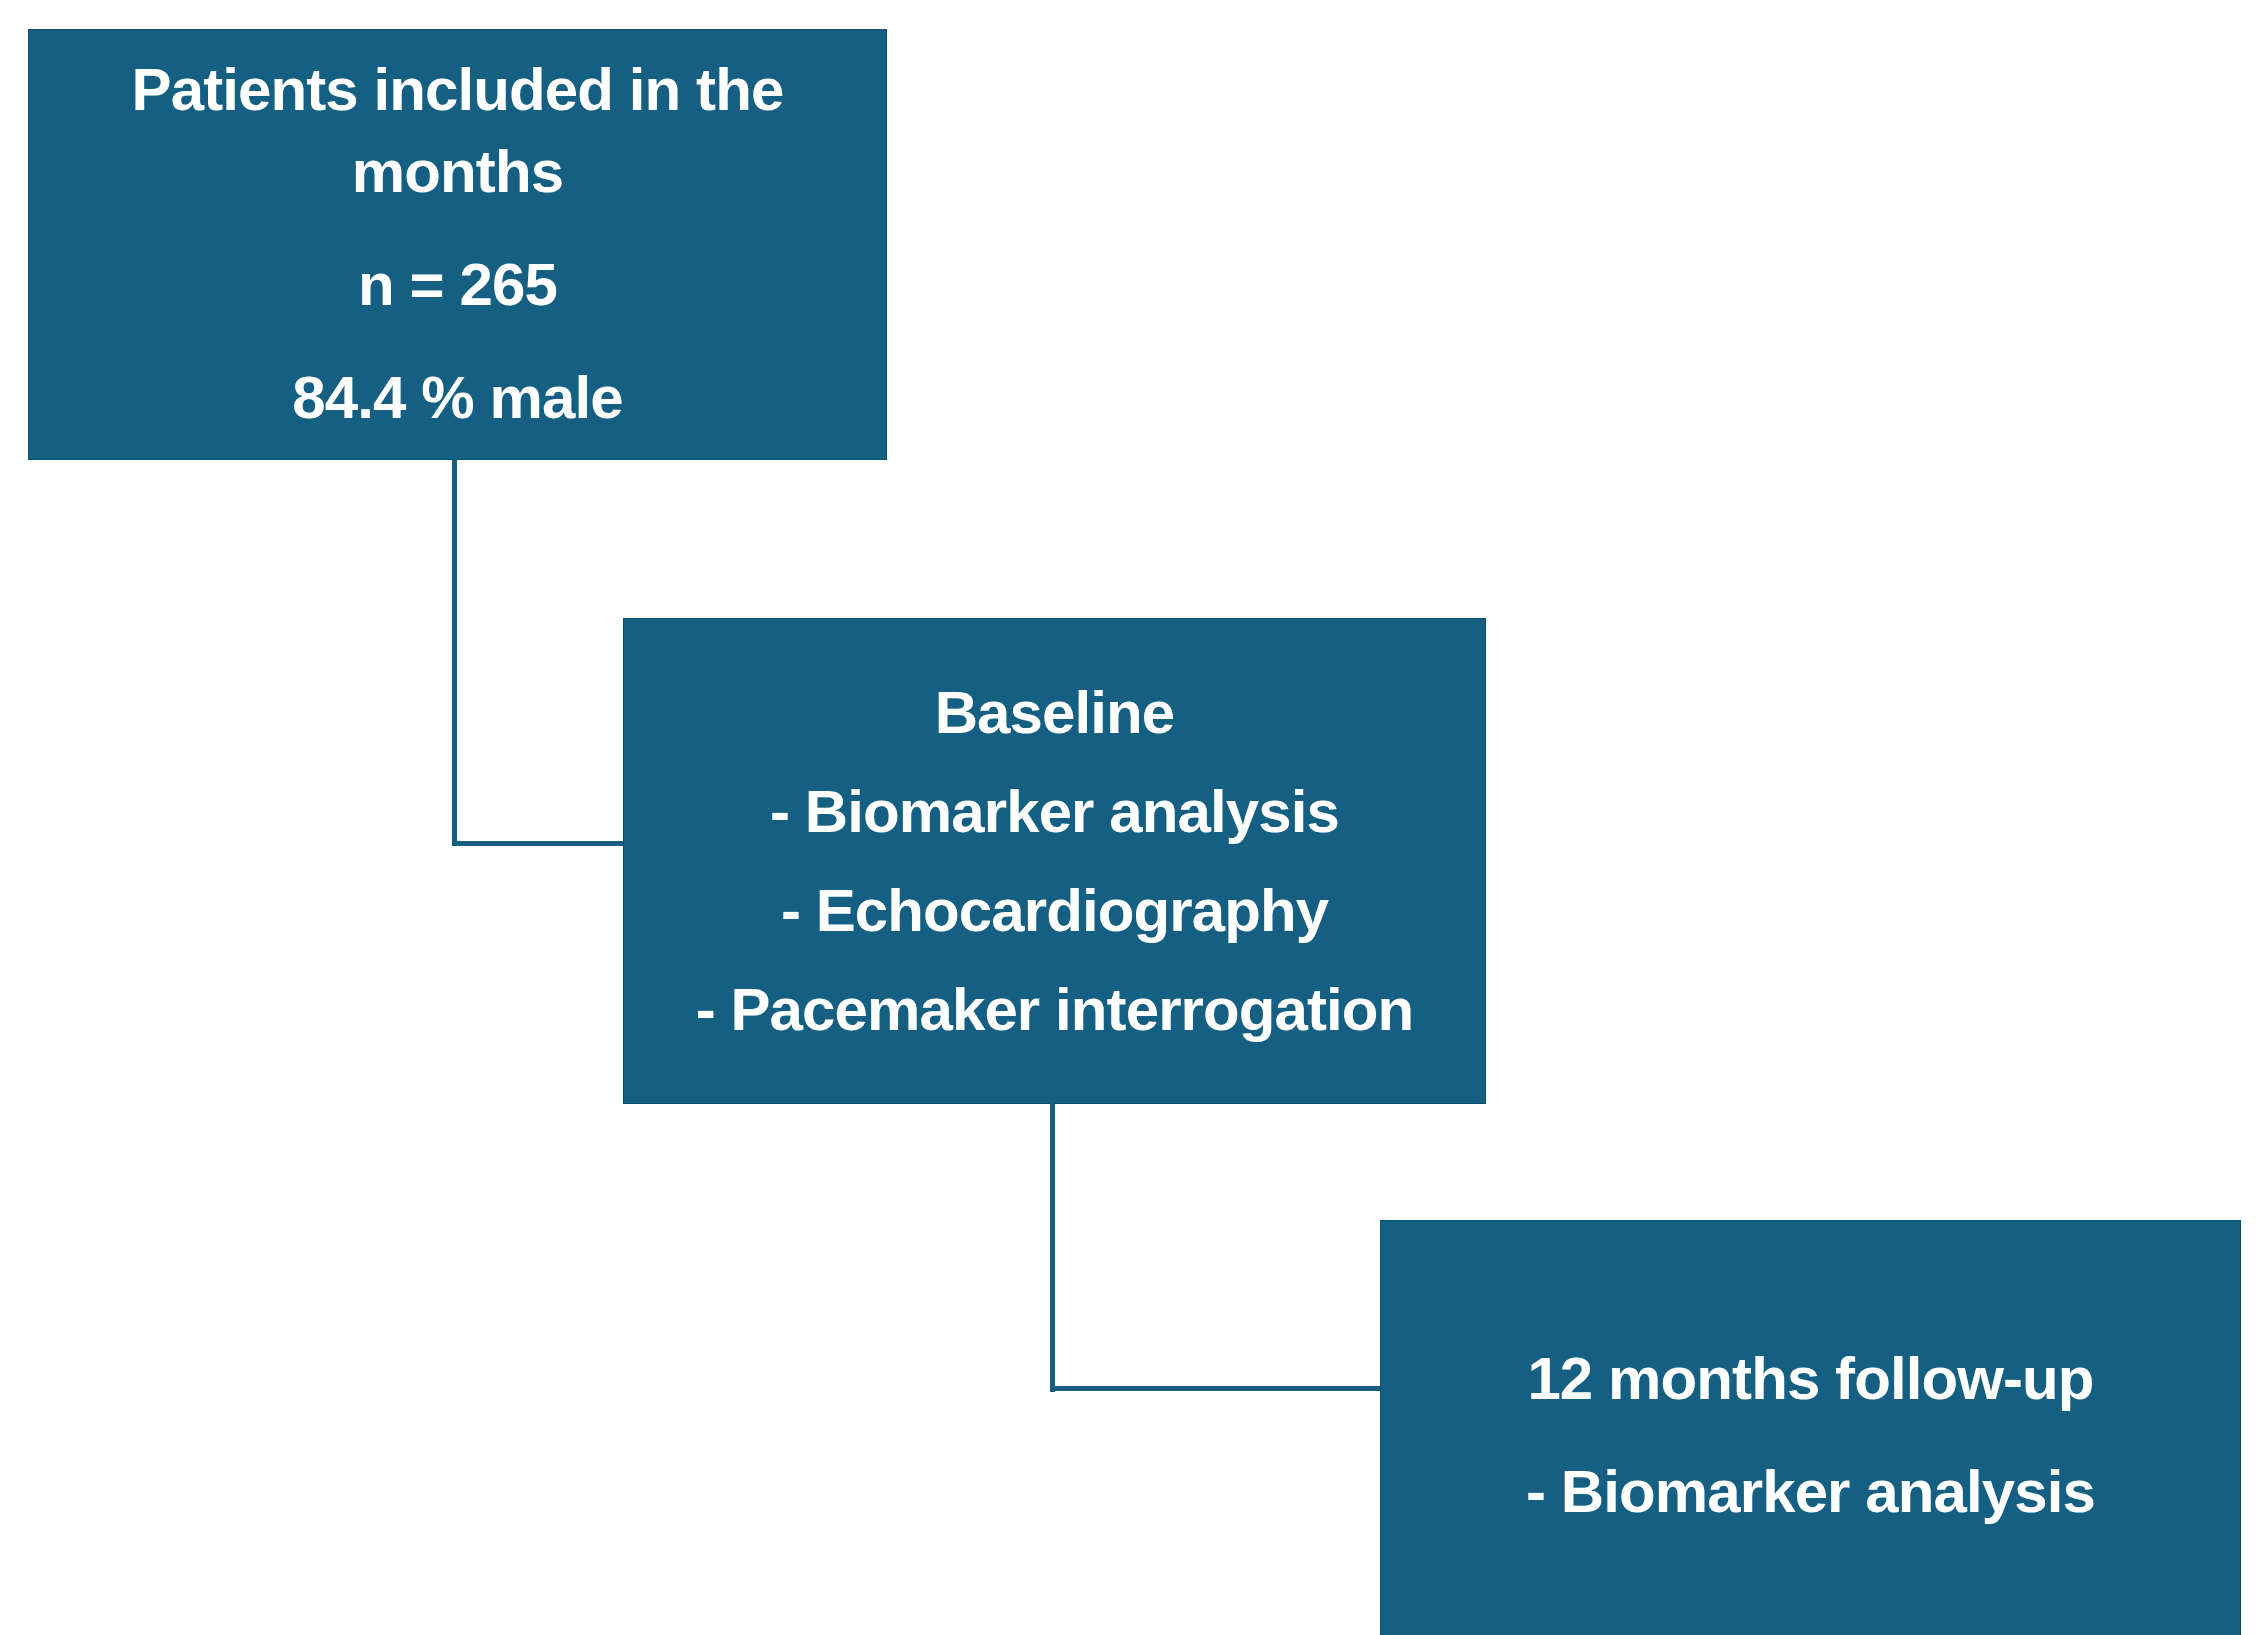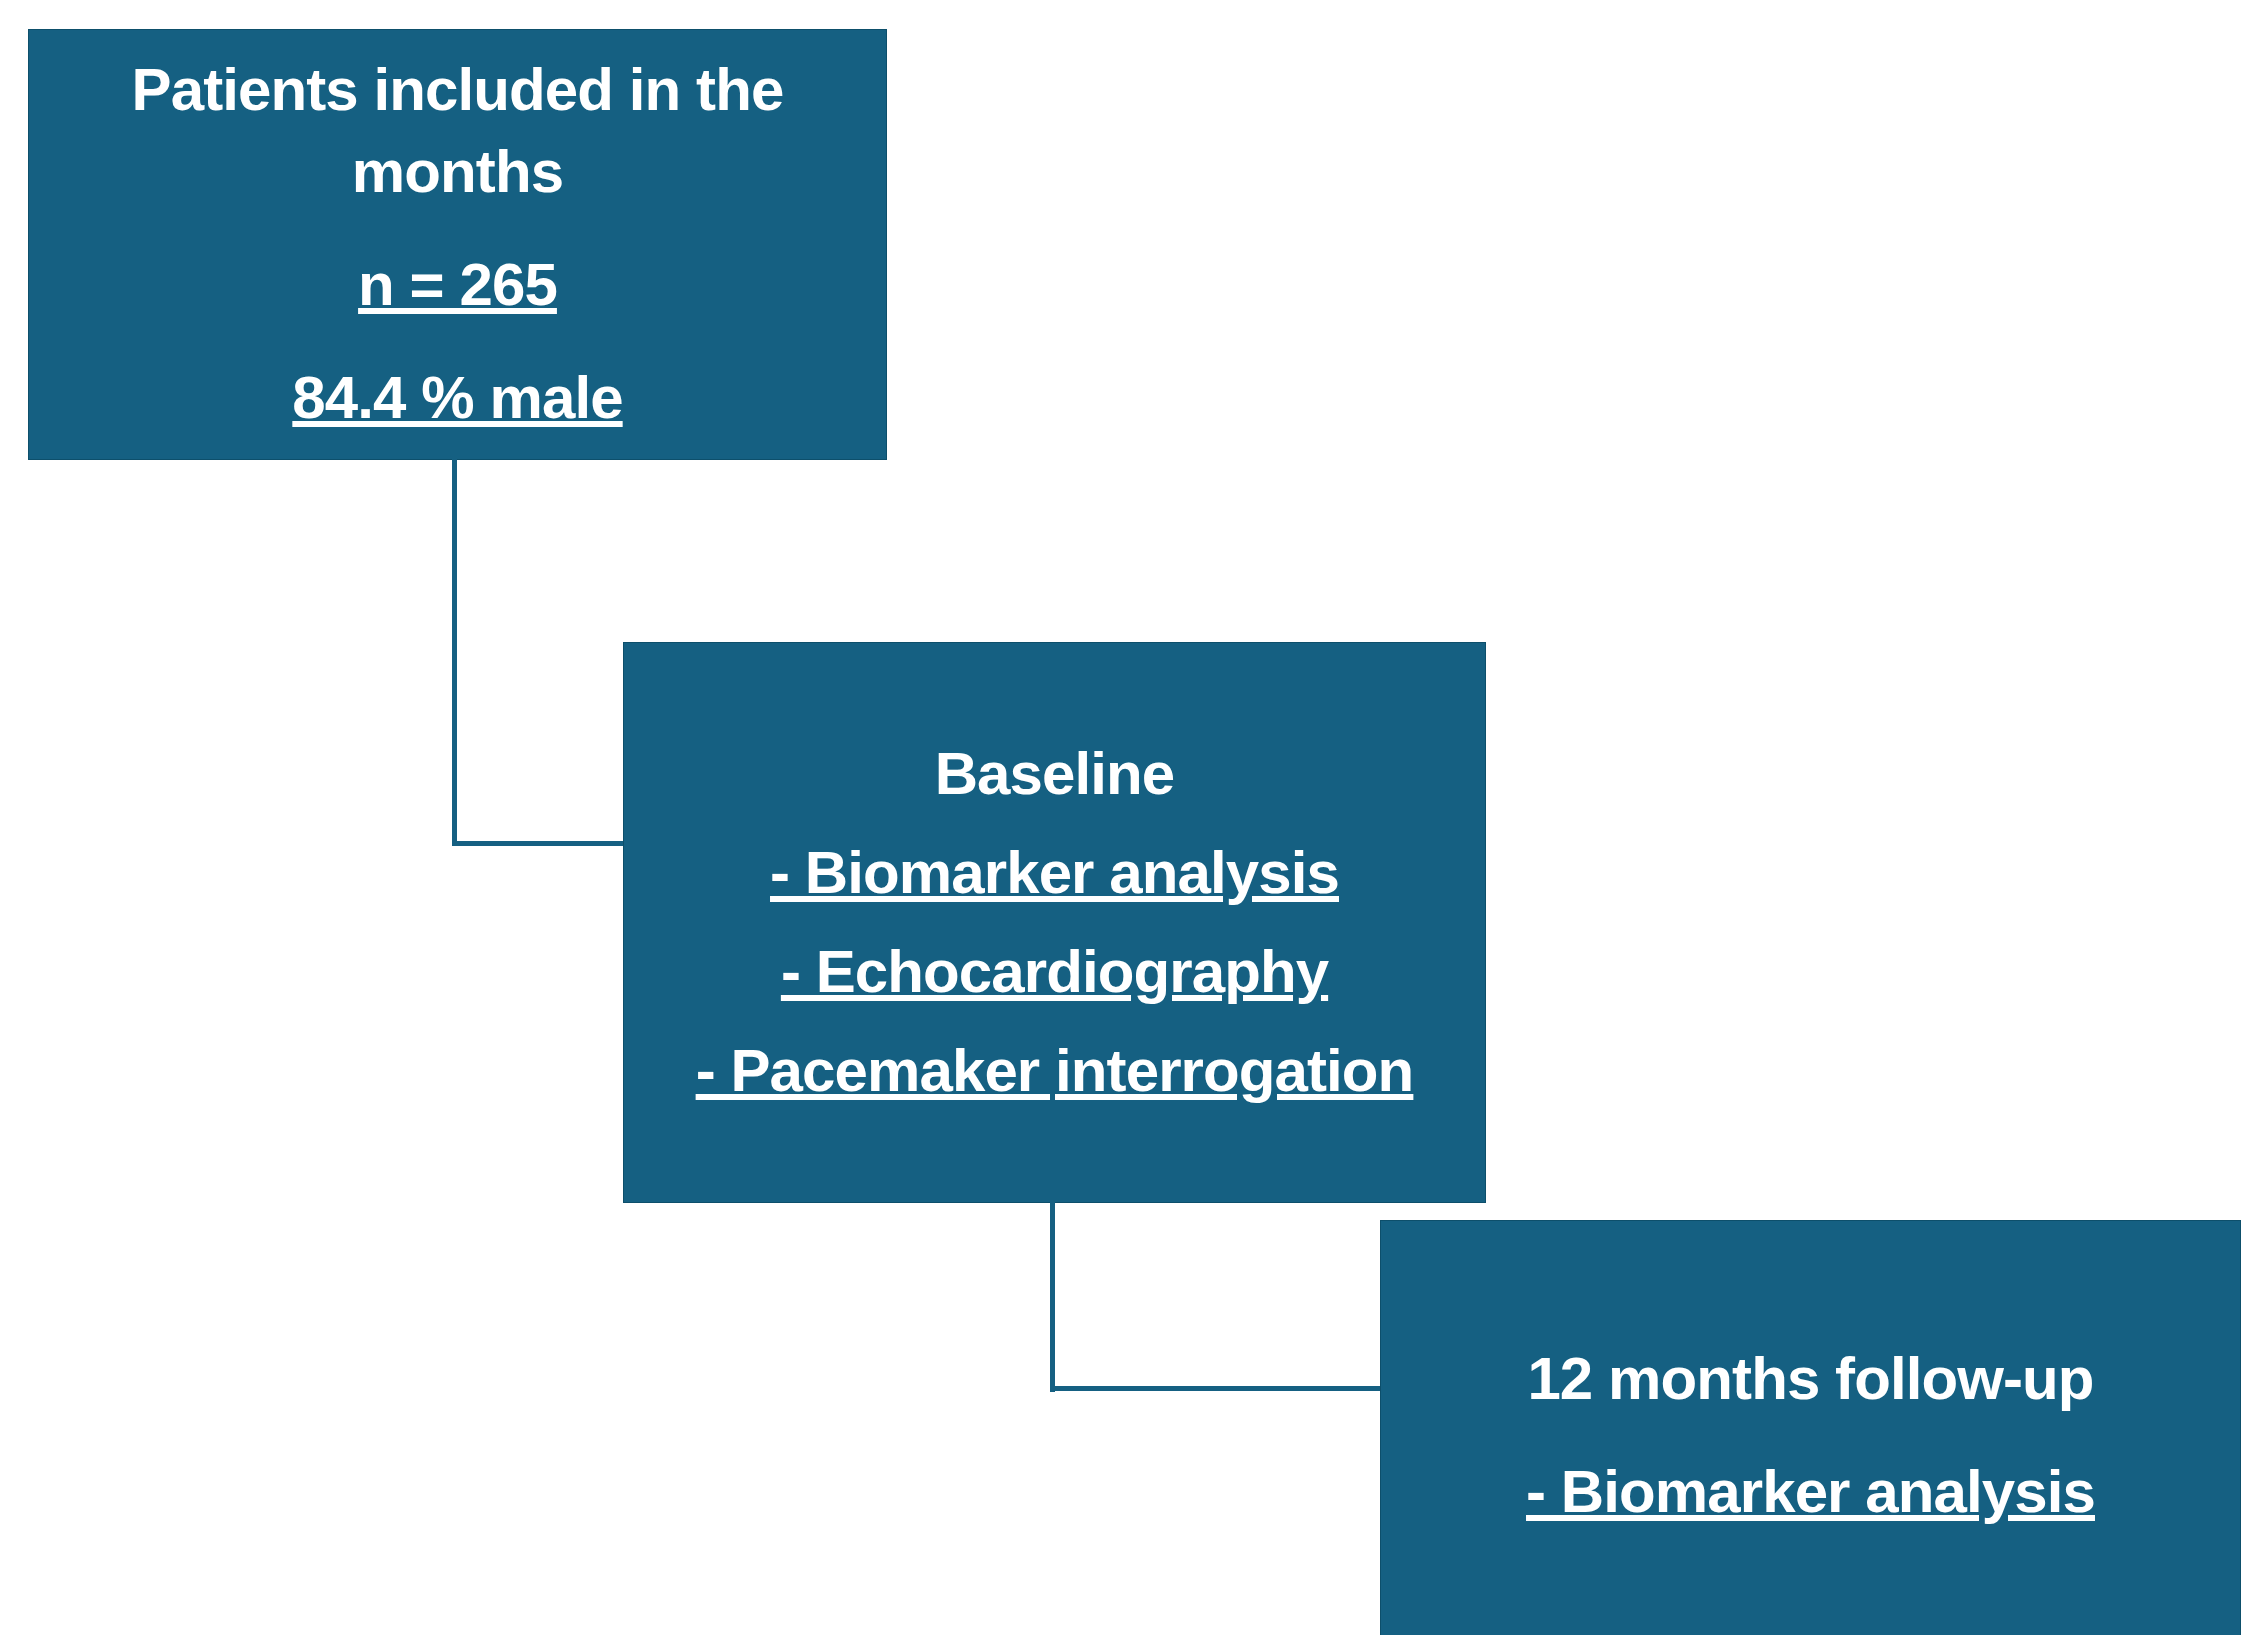--- a/index.html
+++ b/index.html
@@ -24,25 +24,25 @@
     line-height: 82px;
     letter-spacing: -0.9px;
     display: flex;
     flex-direction: column;
     justify-content: center;
     align-items: center;
     text-align: center;
   }
 
   .flow-box .line { margin: 0; white-space: nowrap; }
-  .flow-box .para { margin-top: 31px; text-decoration: underline; }
+  .flow-box .para { margin-top: 31px; }
   .box-baseline .para { margin-top: 17px; }
 
   #box-patients { left: 28px;   top: 28.5px;   width: 859px;  height: 431px; }
-  #box-baseline { left: 623px;  top: 618px;  width: 863px; height: 561px; margin-top: 24px; }
+  #box-baseline { left: 623px;  top: 618px;  width: 863px; height: 486px; }
   #box-followup { left: 1380px; top: 1176px; width: 861px;  height: 431px; margin-top: 44px; }
 
   .connector { position: absolute; background: #156082; }
   #c1v { left: 452px;  top: 459px;  width: 5.2px;   height: 387px; }
   #c1h { left: 452px;  top: 841px;  width: 171px; height: 5.2px;   }
   #c2v { left: 1050px; top: 1051px; width: 5.2px;   height: 341px; }
   #c2h { left: 1050px; top: 1386px; width: 330px; height: 5.2px;   }
 </style>
 </head>
 <body>

